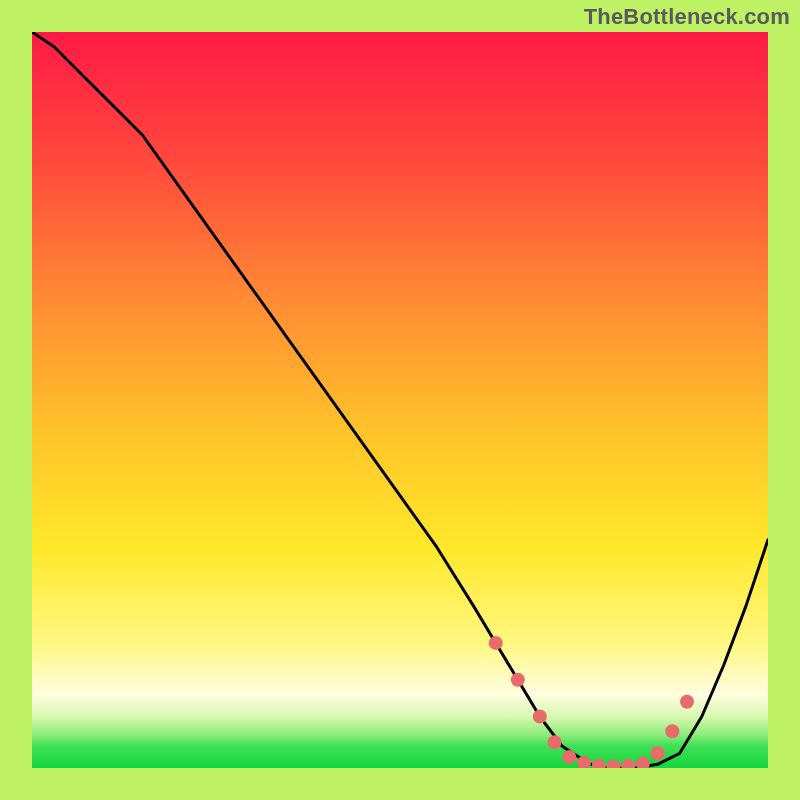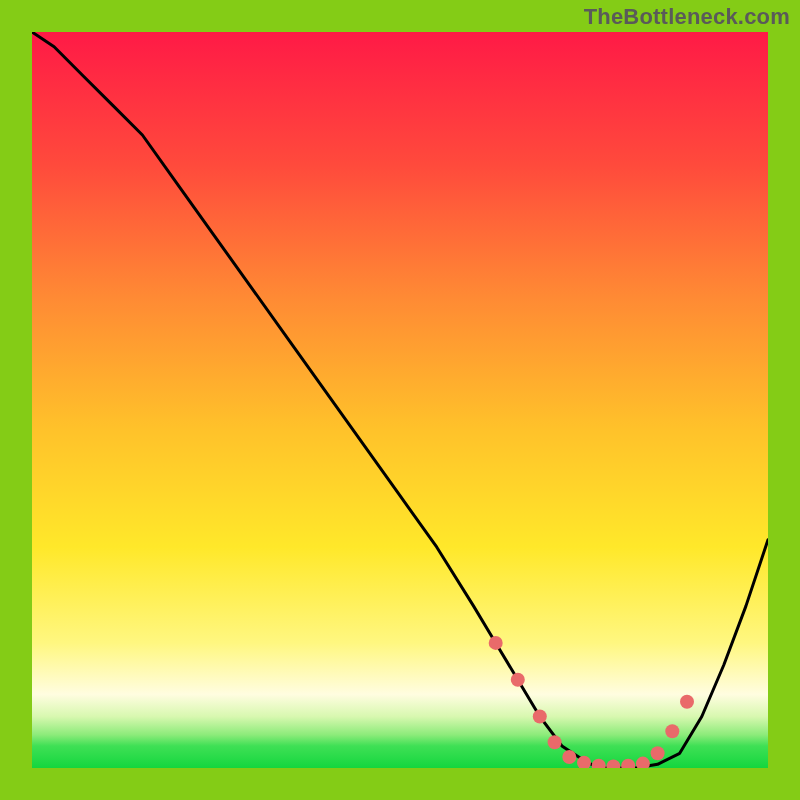--- a/index.html
+++ b/index.html
@@ -1,21 +1,21 @@
 <!DOCTYPE html>
 <html><head>
 <meta charset="utf-8">
 <style>
   * { margin: 0; padding: 0; box-sizing: border-box; }
   html, body { width: 800px; height: 800px; overflow: hidden; background: #000; }
   .stage {
     position: relative;
     width: 800px;
     height: 800px;
-    background: #84cc16;
+    background: #bef264;
   }
   .watermark {
     position: absolute;
     top: 4px;
     right: 10px;
     font-family: Arial, Helvetica, sans-serif;
     font-size: 22px;
     font-weight: 600;
     color: #5a5a5a;
     letter-spacing: 0.2px;

